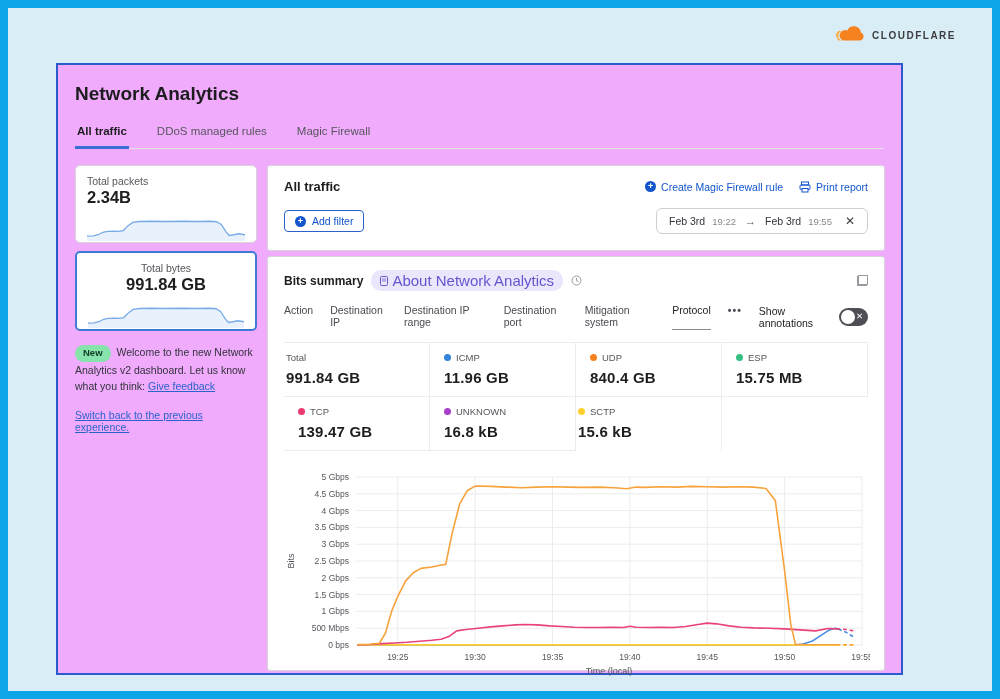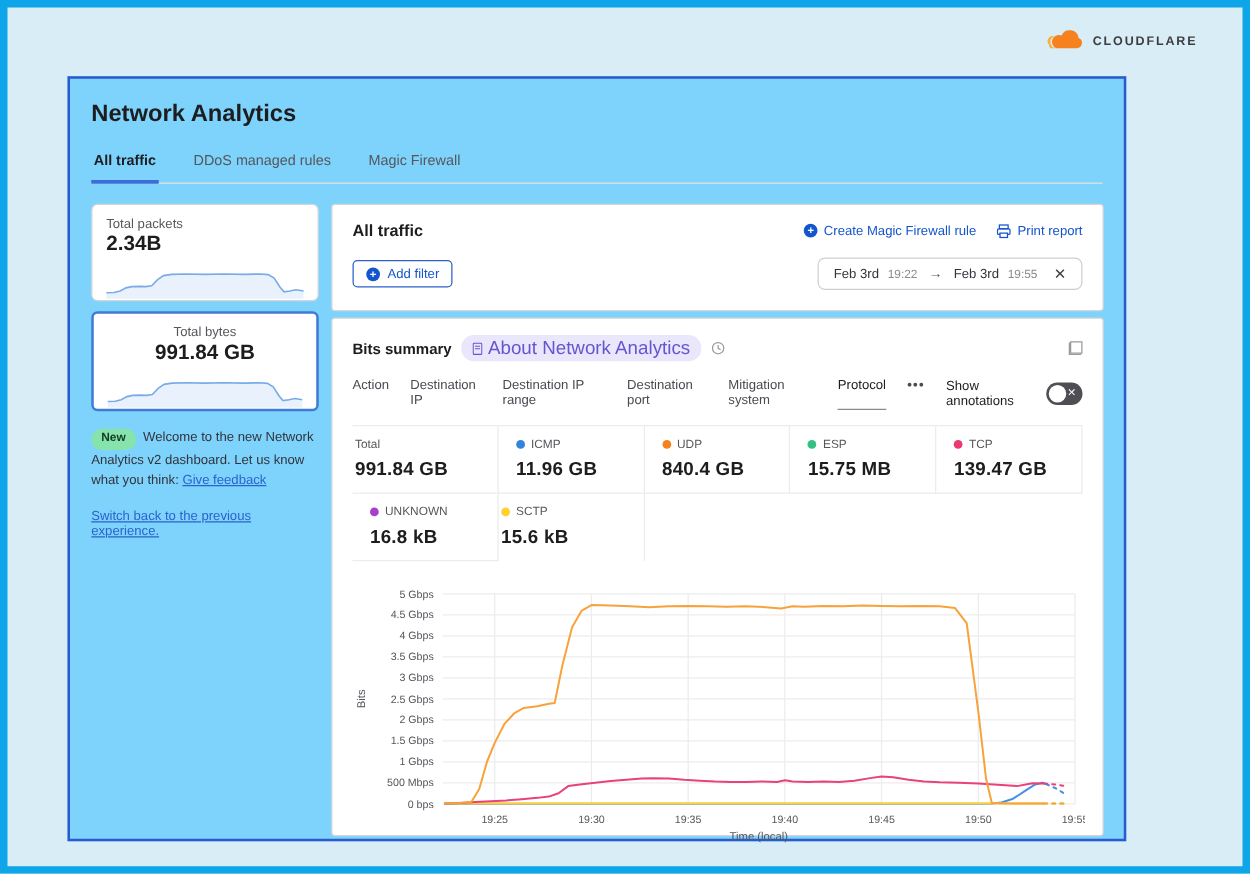--- a/index.html
+++ b/index.html
@@ -1,25 +1,25 @@
 <!DOCTYPE html>
 <html><head>
 <meta charset="utf-8">
 <style>
   * { margin:0; padding:0; box-sizing:border-box; }
   html,body { width:1000px; height:699px; }
   body { font-family:"Liberation Sans", sans-serif; background:#d9edf6; position:relative; overflow:hidden; }
-  .frame { position:absolute; inset:0; border:6px solid #0ea5e9; background:#d9edf6; }
+  .frame { position:absolute; inset:0; border:8px solid #0ea5e9; background:#d9edf6; }
 
   
   .logo { position:absolute; top:18px; right:36px; display:flex; align-items:center; gap:4px; }
   .logo-text { font-size:10px; font-weight:bold; letter-spacing:1.5px; color:#3d3d3f; }
 
   
-  .panel { position:absolute; left:48px; top:55px; width:847px; height:612px; background:#7dd3fc; border:2px solid #2a5ace; }
+  .panel { position:absolute; left:48px; top:55px; width:847px; height:612px; background:#f0abfc; border:2px solid #2a5ace; }
 
   .page-title { position:absolute; left:17px; top:18px; font-size:19px; font-weight:bold; color:#1d1d1f; }
 
   .tabs { position:absolute; left:17px; right:17px; top:60px; display:flex; gap:26px; border-bottom:1px solid #e4e4e4; }
   .tab { font-size:11.5px; color:#56565c; padding:0 2px 9px 2px; cursor:pointer; }
   .tab.active { color:#1d1d1f; font-weight:bold; border-bottom:3px solid #3a6fd8; margin-bottom:-1px; }
 
   
   .sidebar { position:absolute; left:17px; top:100px; width:182px; }
   .mini-card { border:1px solid #d5d5d5; border-radius:5px; padding:9px 11px 0 11px; height:78px; background:#fff; cursor:pointer; overflow:hidden; }
@@ -66,21 +66,21 @@
   .dim-tab { cursor:pointer; padding-bottom:2px; }
   .dim-tab.active { color:#1d1d1f; border-bottom:1px solid #8a8a8f; }
   .dim-more { cursor:pointer; letter-spacing:1px; font-weight:bold; color:#4a4a52; }
   .annotations { margin-left:auto; display:flex; align-items:center; gap:8px; }
   .annotations-label { font-size:10.5px; color:#1d1d1f; }
   .toggle { position:relative; width:34px; height:18px; background:#4e4e54; border-radius:9px; cursor:pointer; }
   .toggle-knob { position:absolute; left:2px; top:2px; width:14px; height:14px; border-radius:50%; background:#fff; }
   .toggle-x { position:absolute; right:5px; top:2.5px; color:#fff; font-size:8.5px; }
 
   
-  .stats { margin-top:12px; border-top:1px solid #ececec; display:grid; grid-template-columns:repeat(5, 1fr); }
+  .stats { margin-top:12px; border-top:1px solid #ececec; display:grid; grid-template-columns:repeat(4, 1fr); }
   .stat { padding:9px 8px 10px 14px; border-right:1px solid #ececec; cursor:pointer; }
   .stat:nth-child(-n+6) { border-bottom:1px solid #ececec; }
   .stat:first-child, .stat:nth-child(7) { padding-left:2px; }
   .stat-label { display:flex; align-items:center; gap:5px; font-size:9.5px; color:#56565c; }
   .dot { width:7px; height:7px; border-radius:50%; flex:0 0 auto; }
   .stat-value { font-size:15px; font-weight:bold; color:#1d1d1f; margin-top:6px; letter-spacing:0.2px; }
 
   .chart-wrap { margin-top:16px; }
   svg text { font-family:"Liberation Sans", sans-serif; }
 </style>

